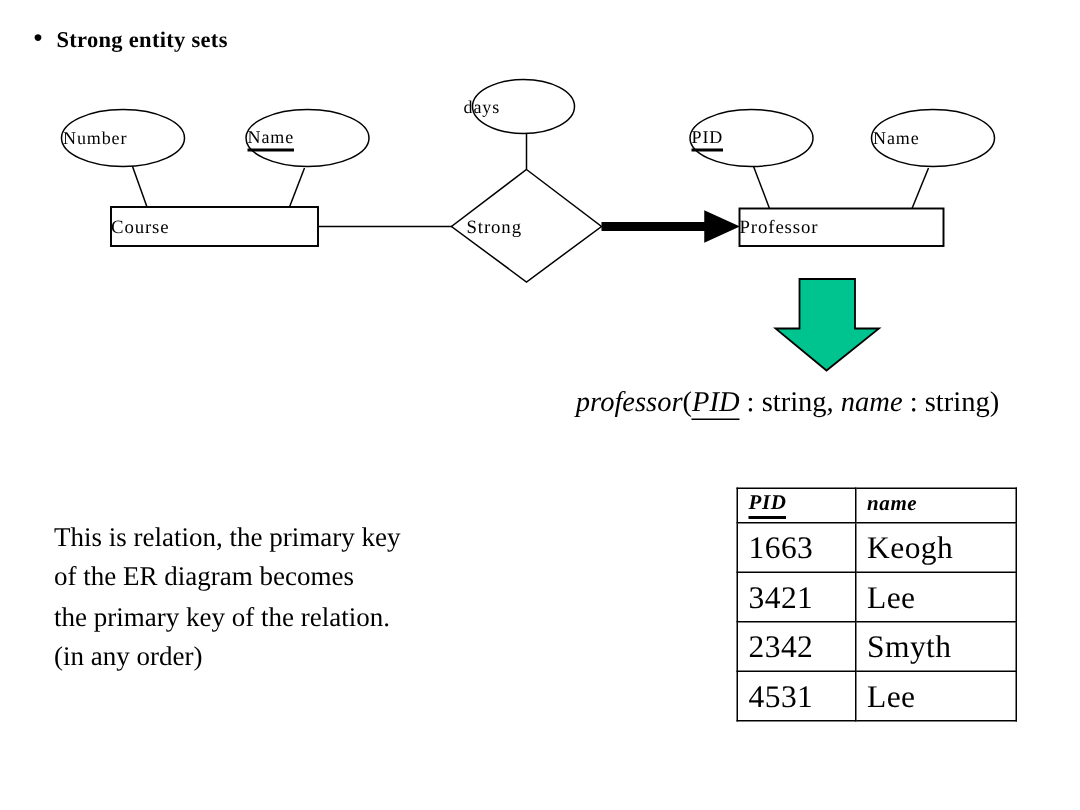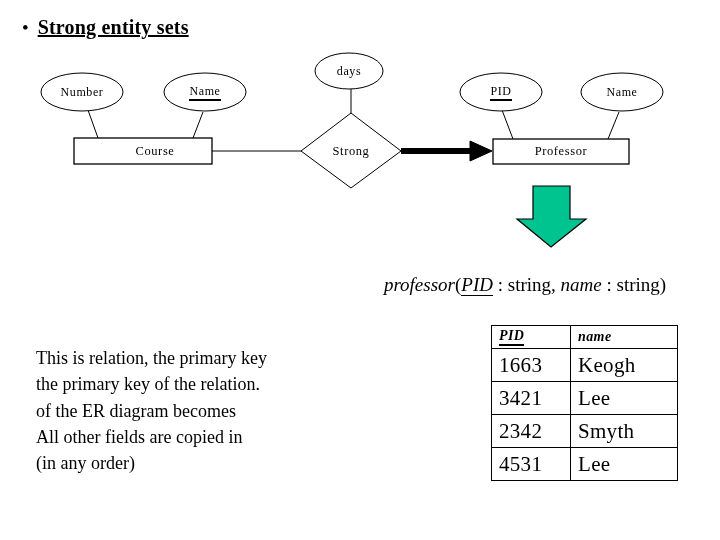--- a/index.html
+++ b/index.html
@@ -25,40 +25,39 @@
     display: flex;
     align-items: baseline;
     gap: 9px;
   }
   #title-bullet {
     font-size: 19px;
     line-height: 1;
     font-family: "Liberation Serif", serif;
   }
   #title-text {
-    font-size: 20px;
+    font-size: 15px;
     font-weight: bold;
     letter-spacing: 0.2px;
     white-space: nowrap;
-    text-decoration: underline;
   }
 
   
   #er-svg {
     position: absolute;
     left: 0;
     top: 0;
     width: 720px;
     height: 320px;
   }
 
   
   .node-label {
     position: absolute;
-    text-align: center;
+    text-align: left;
     font-family: "Liberation Serif", "DejaVu Serif", serif;
     white-space: nowrap;
     letter-spacing: 0.6px;
   }
   .attr-label { font-size: 12px; }
   .entity-label { font-size: 12.5px; }
   .rel-label { font-size: 12.5px; }
 
   .key-underline {
     display: inline-block;
@@ -69,21 +68,20 @@
 
   
   #schema-line {
     position: absolute;
     left: 340px;
     top: 258px;
     width: 370px;
     text-align: center;
     font-size: 19px;
     white-space: nowrap;
-    margin-top: 16px;
   }
   #schema-line .ital { font-style: italic; }
   #schema-line .ital-key {
     font-style: italic;
     border-bottom: 1.6px solid #000;
     padding-bottom: 0px;
   }
 
   
   #explanation {
@@ -191,23 +189,22 @@
   <div class="node-label entity-label" style="left:493px; top:144px; width:136px;">Professor</div>
 
   <div class="node-label rel-label" style="left:311px; top:144px; width:80px;">Strong</div>
 
   <div id="schema-line">
     <span class="ital">professor</span><span>(</span><span class="ital-key">PID</span><span> : string,</span> <span class="ital">name</span><span> : string</span><span>)</span>
   </div>
 
   <div id="explanation">
     <span class="ln">This is relation, the primary key</span>
+    <span class="ln">of the ER diagram becomes</span>
     <span class="ln">the primary key of the relation.</span>
-    <span class="ln">of the ER diagram becomes</span>
-    <span class="ln">All other fields are copied in</span>
     <span class="ln">(in any order)</span>
   </div>
 
   <table id="relation-table">
     <thead>
       <tr>
         <th class="col-pid">
           <span class="hdr-key">PID</span>
         </th>
         <th class="col-name">

